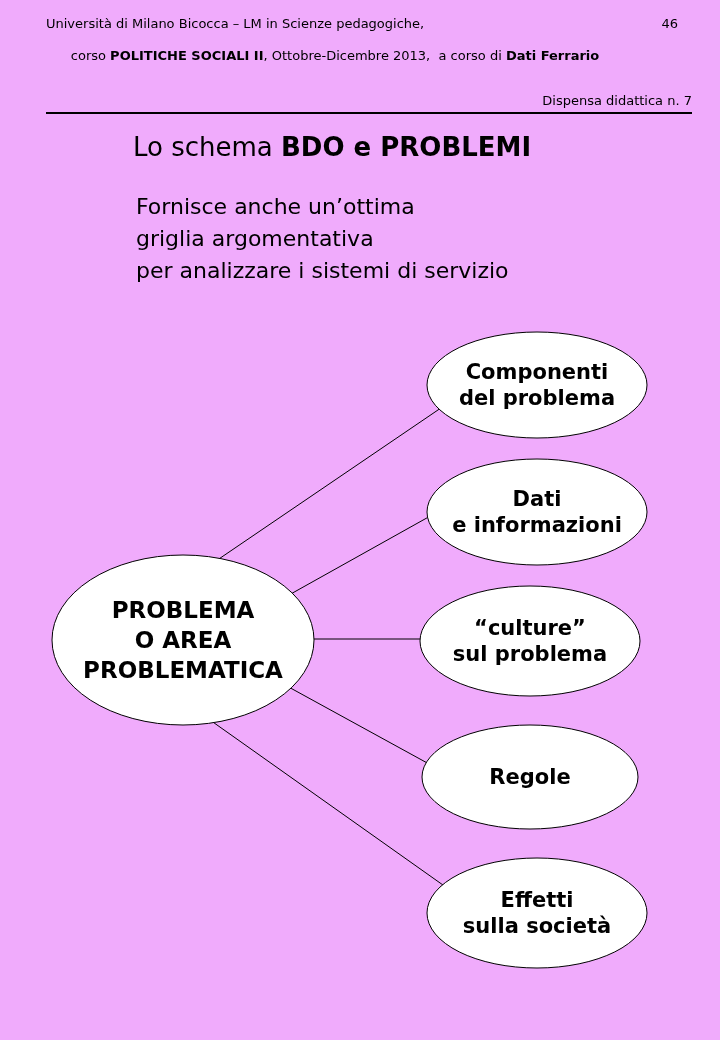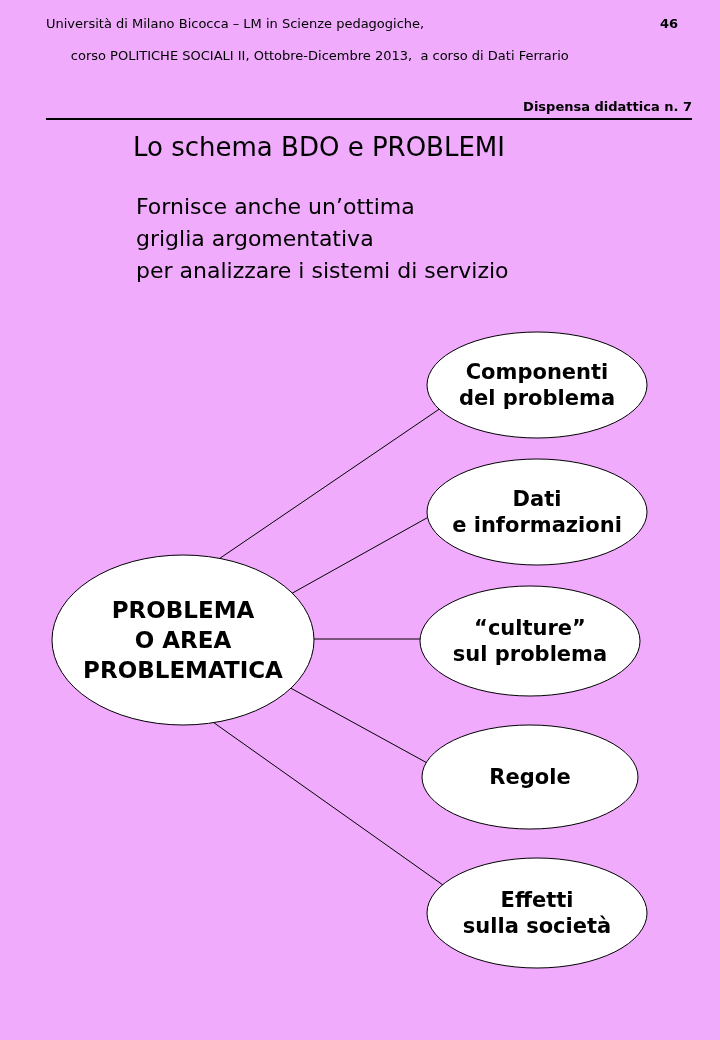--- a/index.html
+++ b/index.html
@@ -10,42 +10,42 @@
   .page {
     position: relative;
     width: 720px;
     height: 1040px;
     background: #f0abfc;
     color: #000000;
     font-family: "DejaVu Sans", "Liberation Sans", sans-serif;
     overflow: hidden;
     padding-left: 39px;
   }
-  .b { font-weight: normal; margin-top: 48px; }
+  .b { font-weight: bold; margin-top: 48px; }
 
   
   .header {
     position: absolute;
     left: 46px;
     top: 16px;
     width: 646px;
     font-size: 13px;
     line-height: 16px;
   }
   .h-line1 {
     display: flex;
     justify-content: space-between;
     white-space: pre-wrap;
   }
-  .h-pagenum { padding-right: 14px; font-weight: bold; }
+  .h-pagenum { padding-right: 14px; }
   .h-line2 { white-space: pre-wrap; }
   .h-dispensa {
     text-align: right;
-    margin-top: 19px;
-    font-weight: bold;
+    margin-top: 13px;
+    font-weight: normal;
   }
   .h-rule {
     margin-top: 3px;
     border-top: 2px solid #000000;
     height: 0;
   }
 
   
   .title {
     position: absolute;

